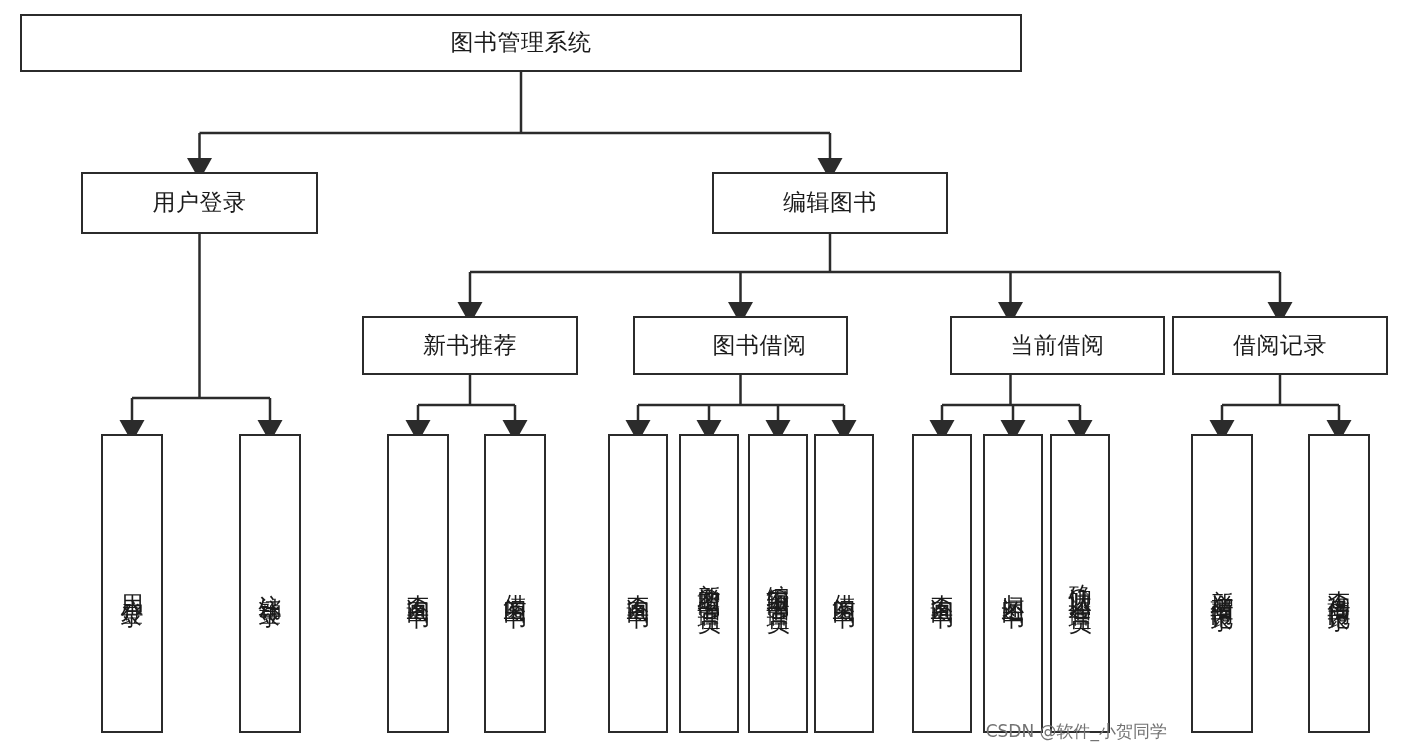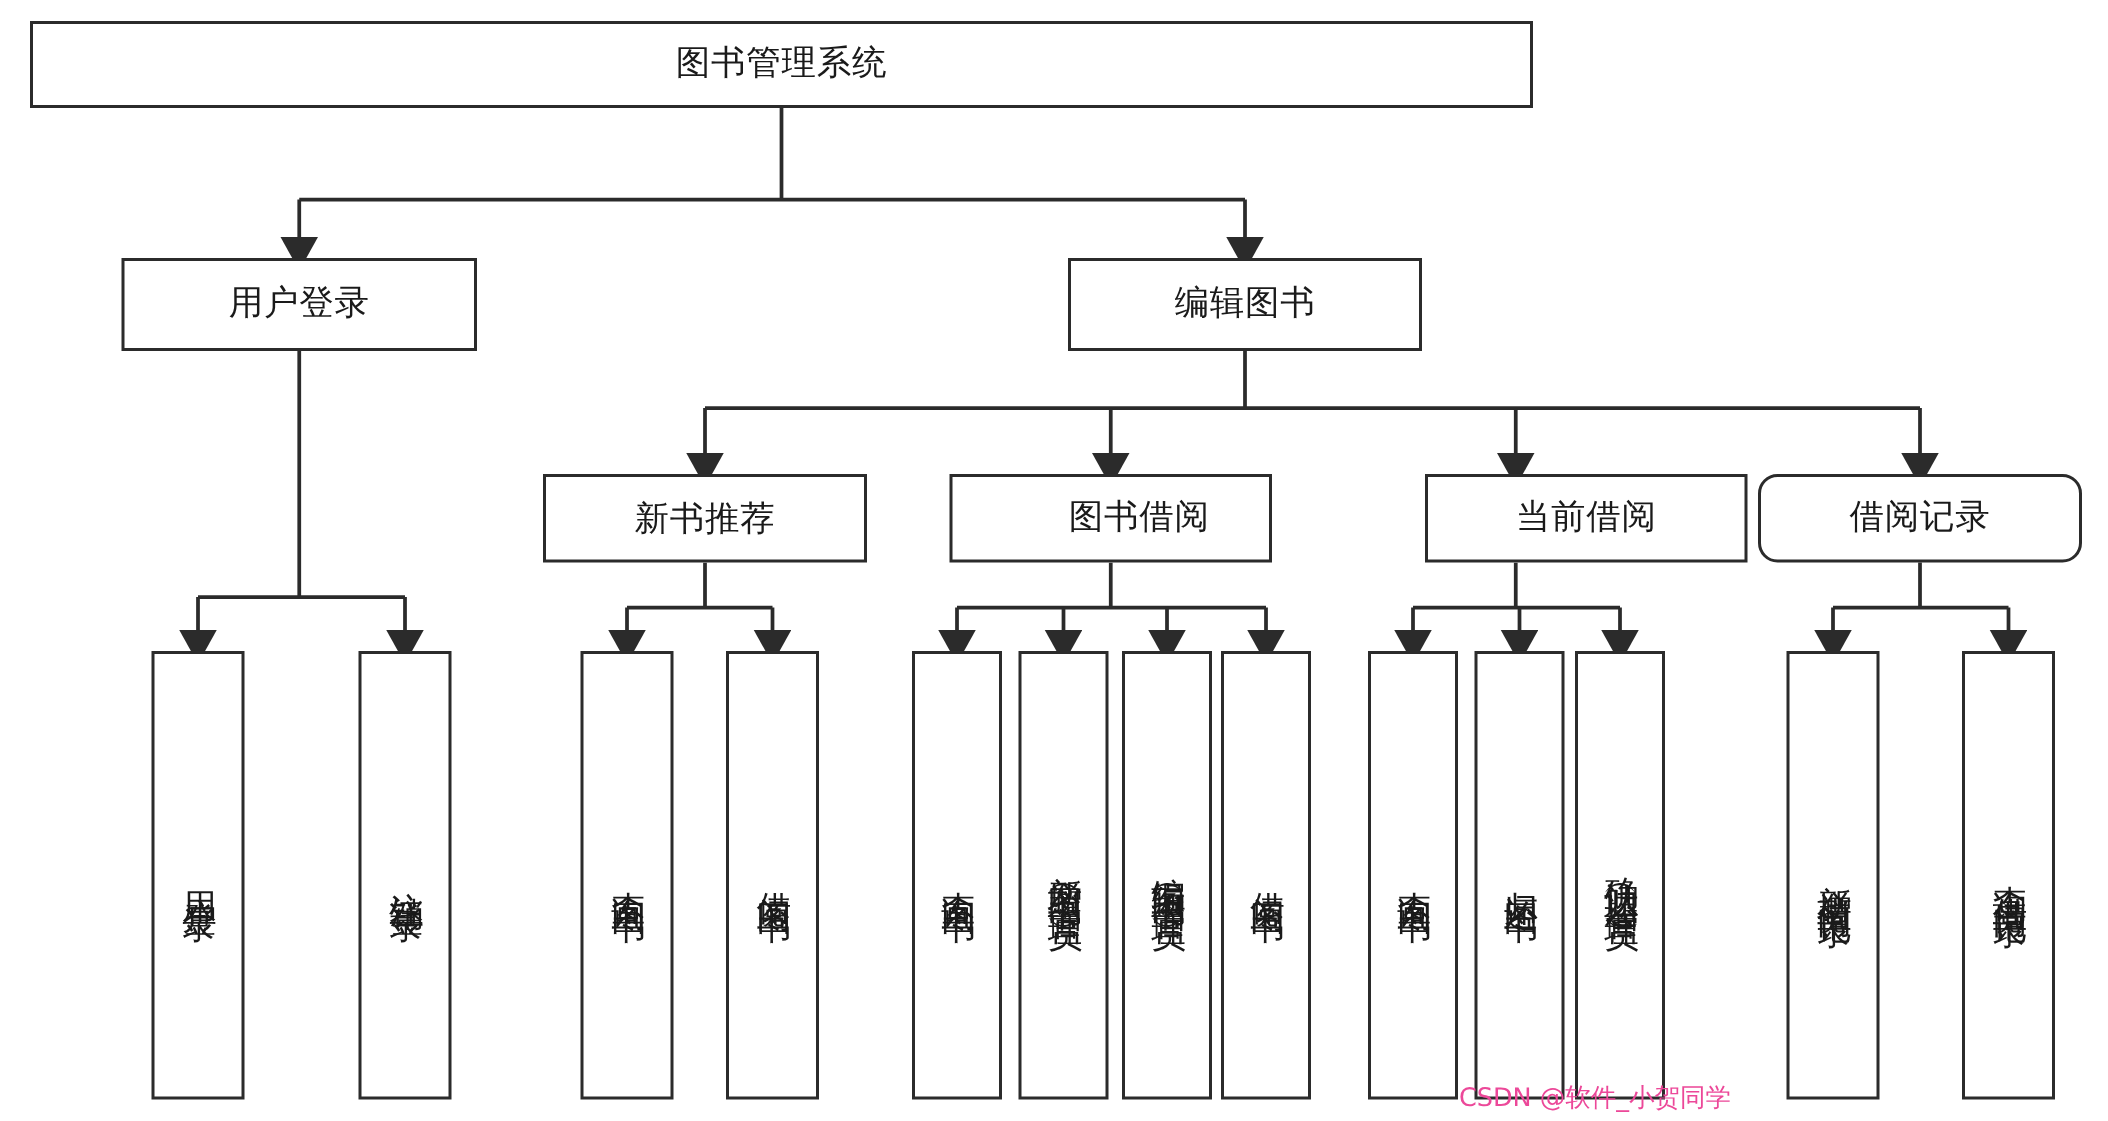--- a/index.html
+++ b/index.html
@@ -56,24 +56,24 @@
   .node.vertical .label {
     writing-mode: vertical-rl;
     text-orientation: upright;
     font-size: 23px;
     letter-spacing: 4px;
     line-height: 1;
     white-space: pre;
   }
   .watermark {
     position: absolute;
-    right: 16px;
+    right: 3px;
     bottom: 4px;
     font-size: 17px;
-    color: #ec4899;
+    color: #737373;
     z-index: 5;
     white-space: pre;
   }
 </style>
 </head>
 <body>
 
 <div id="canvas">
   <svg id="edges" viewBox="0 0 1405 747">
     <defs>
@@ -120,30 +120,30 @@
   <div id="nodes-layer">
       <div class="node horizontal" style="left: 20px; top: 14px; width: 1002px; height: 58px;">
         <span class="label">图书管理系统</span>
       </div>
       <div class="node horizontal" style="left: 81px; top: 172px; width: 237px; height: 62px;">
         <span class="label">用户登录</span>
       </div>
       <div class="node horizontal" style="left: 712px; top: 172px; width: 236px; height: 62px;">
         <span class="label">编辑图书</span>
       </div>
-      <div class="node horizontal" style="left: 362px; top: 316px; width: 216px; height: 59px; font-family: Liberation Serif, serif;">
+      <div class="node horizontal" style="left: 362px; top: 316px; width: 216px; height: 59px;">
         <span class="label">新书推荐</span>
       </div>
       <div class="node horizontal" style="left: 633px; top: 316px; width: 215px; height: 59px; padding-left: 38px;">
         <span class="label">图书借阅</span>
       </div>
       <div class="node horizontal" style="left: 950px; top: 316px; width: 215px; height: 59px;">
         <span class="label">当前借阅</span>
       </div>
-      <div class="node horizontal" style="left: 1172px; top: 316px; width: 216px; height: 59px; border-radius: 13px;">
+      <div class="node horizontal" style="left: 1172px; top: 316px; width: 216px; height: 59px;">
         <span class="label">借阅记录</span>
       </div>
       <div class="node vertical" style="left: 101px; top: 434px; width: 62px; height: 299px;">
         <span class="label">用户登录</span>
       </div>
       <div class="node vertical" style="left: 239px; top: 434px; width: 62px; height: 299px;">
         <span class="label">注销登录</span>
       </div>
       <div class="node vertical" style="left: 387px; top: 434px; width: 62px; height: 299px;">
         <span class="label">查询图书</span>

